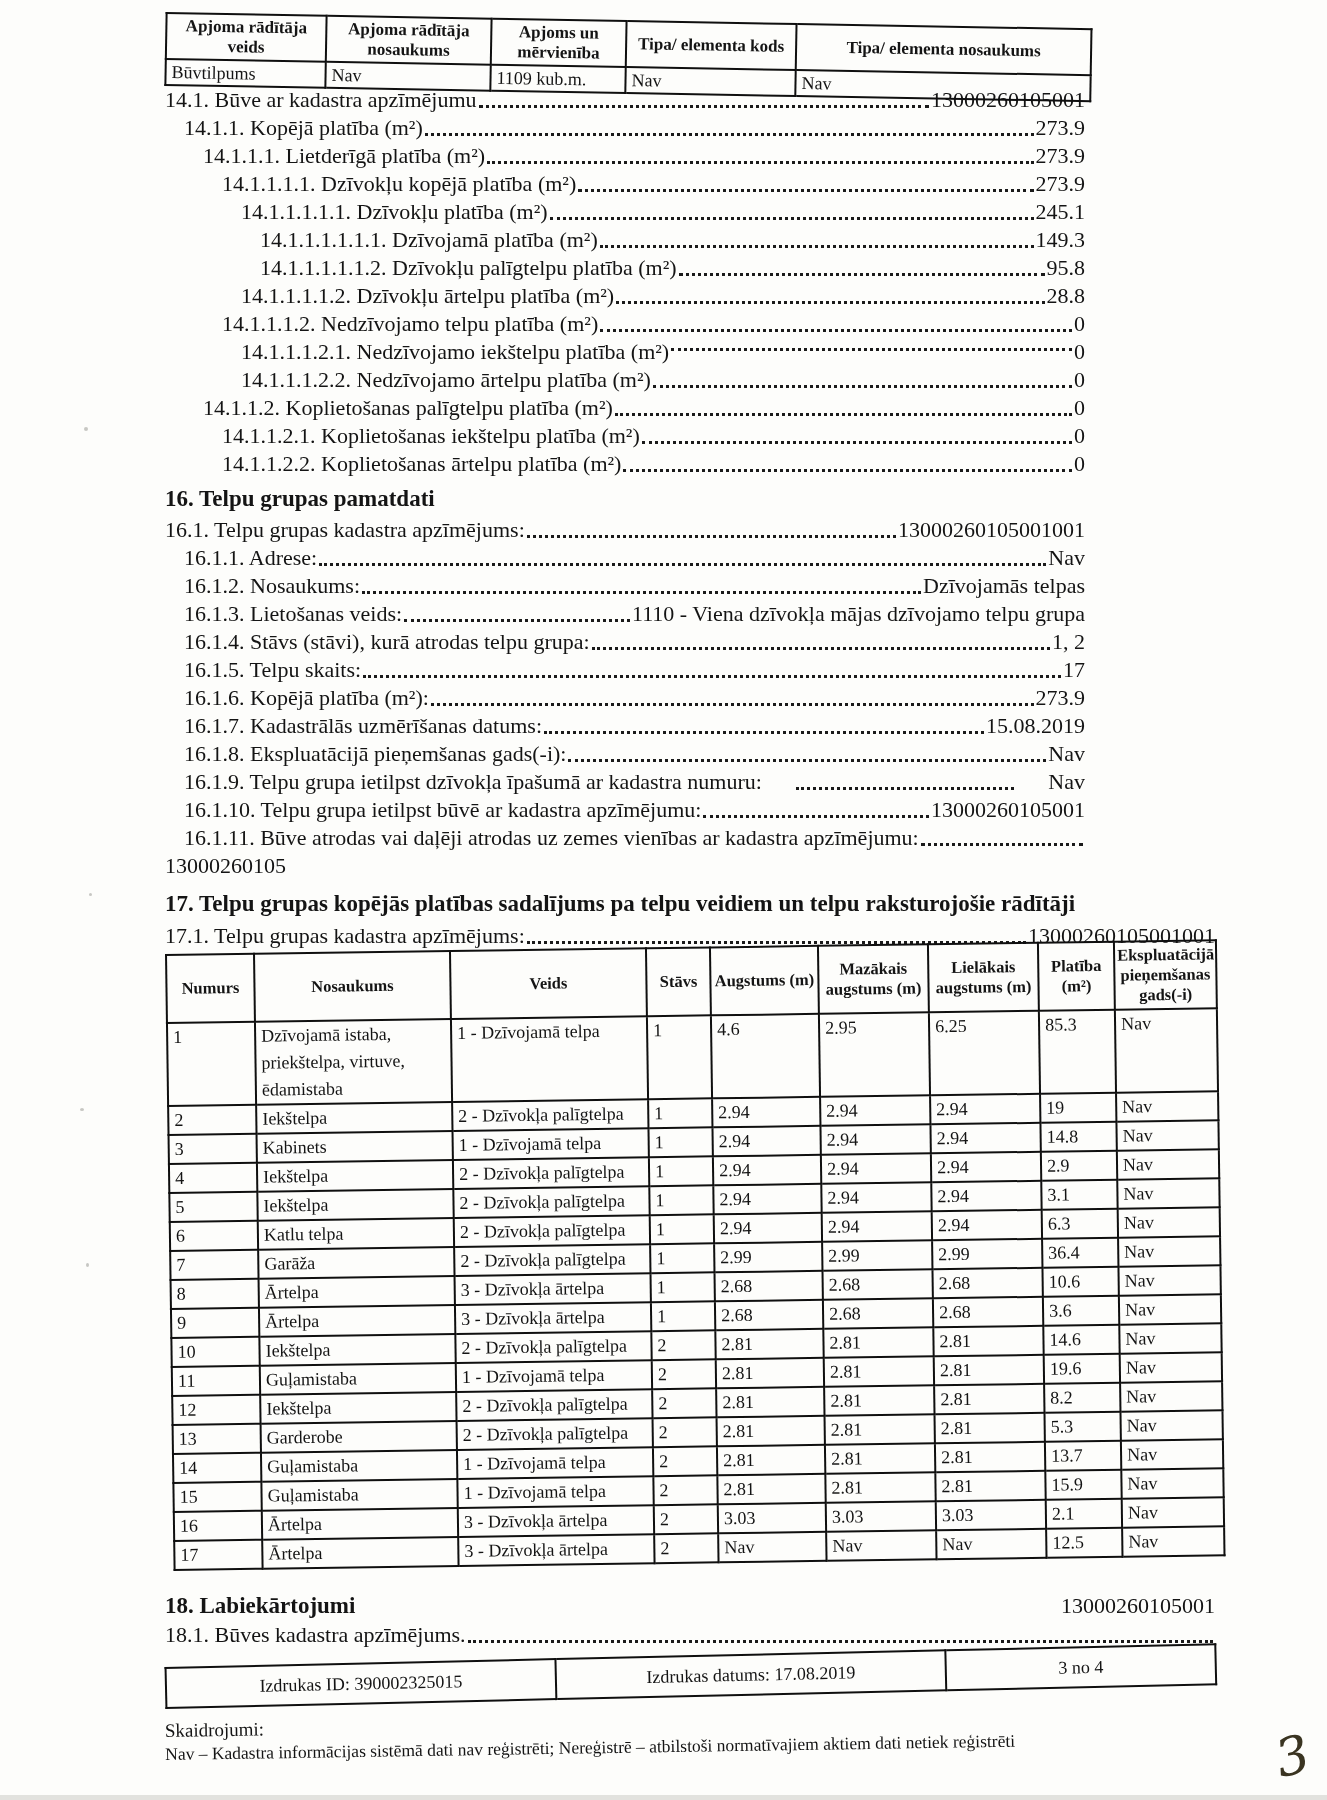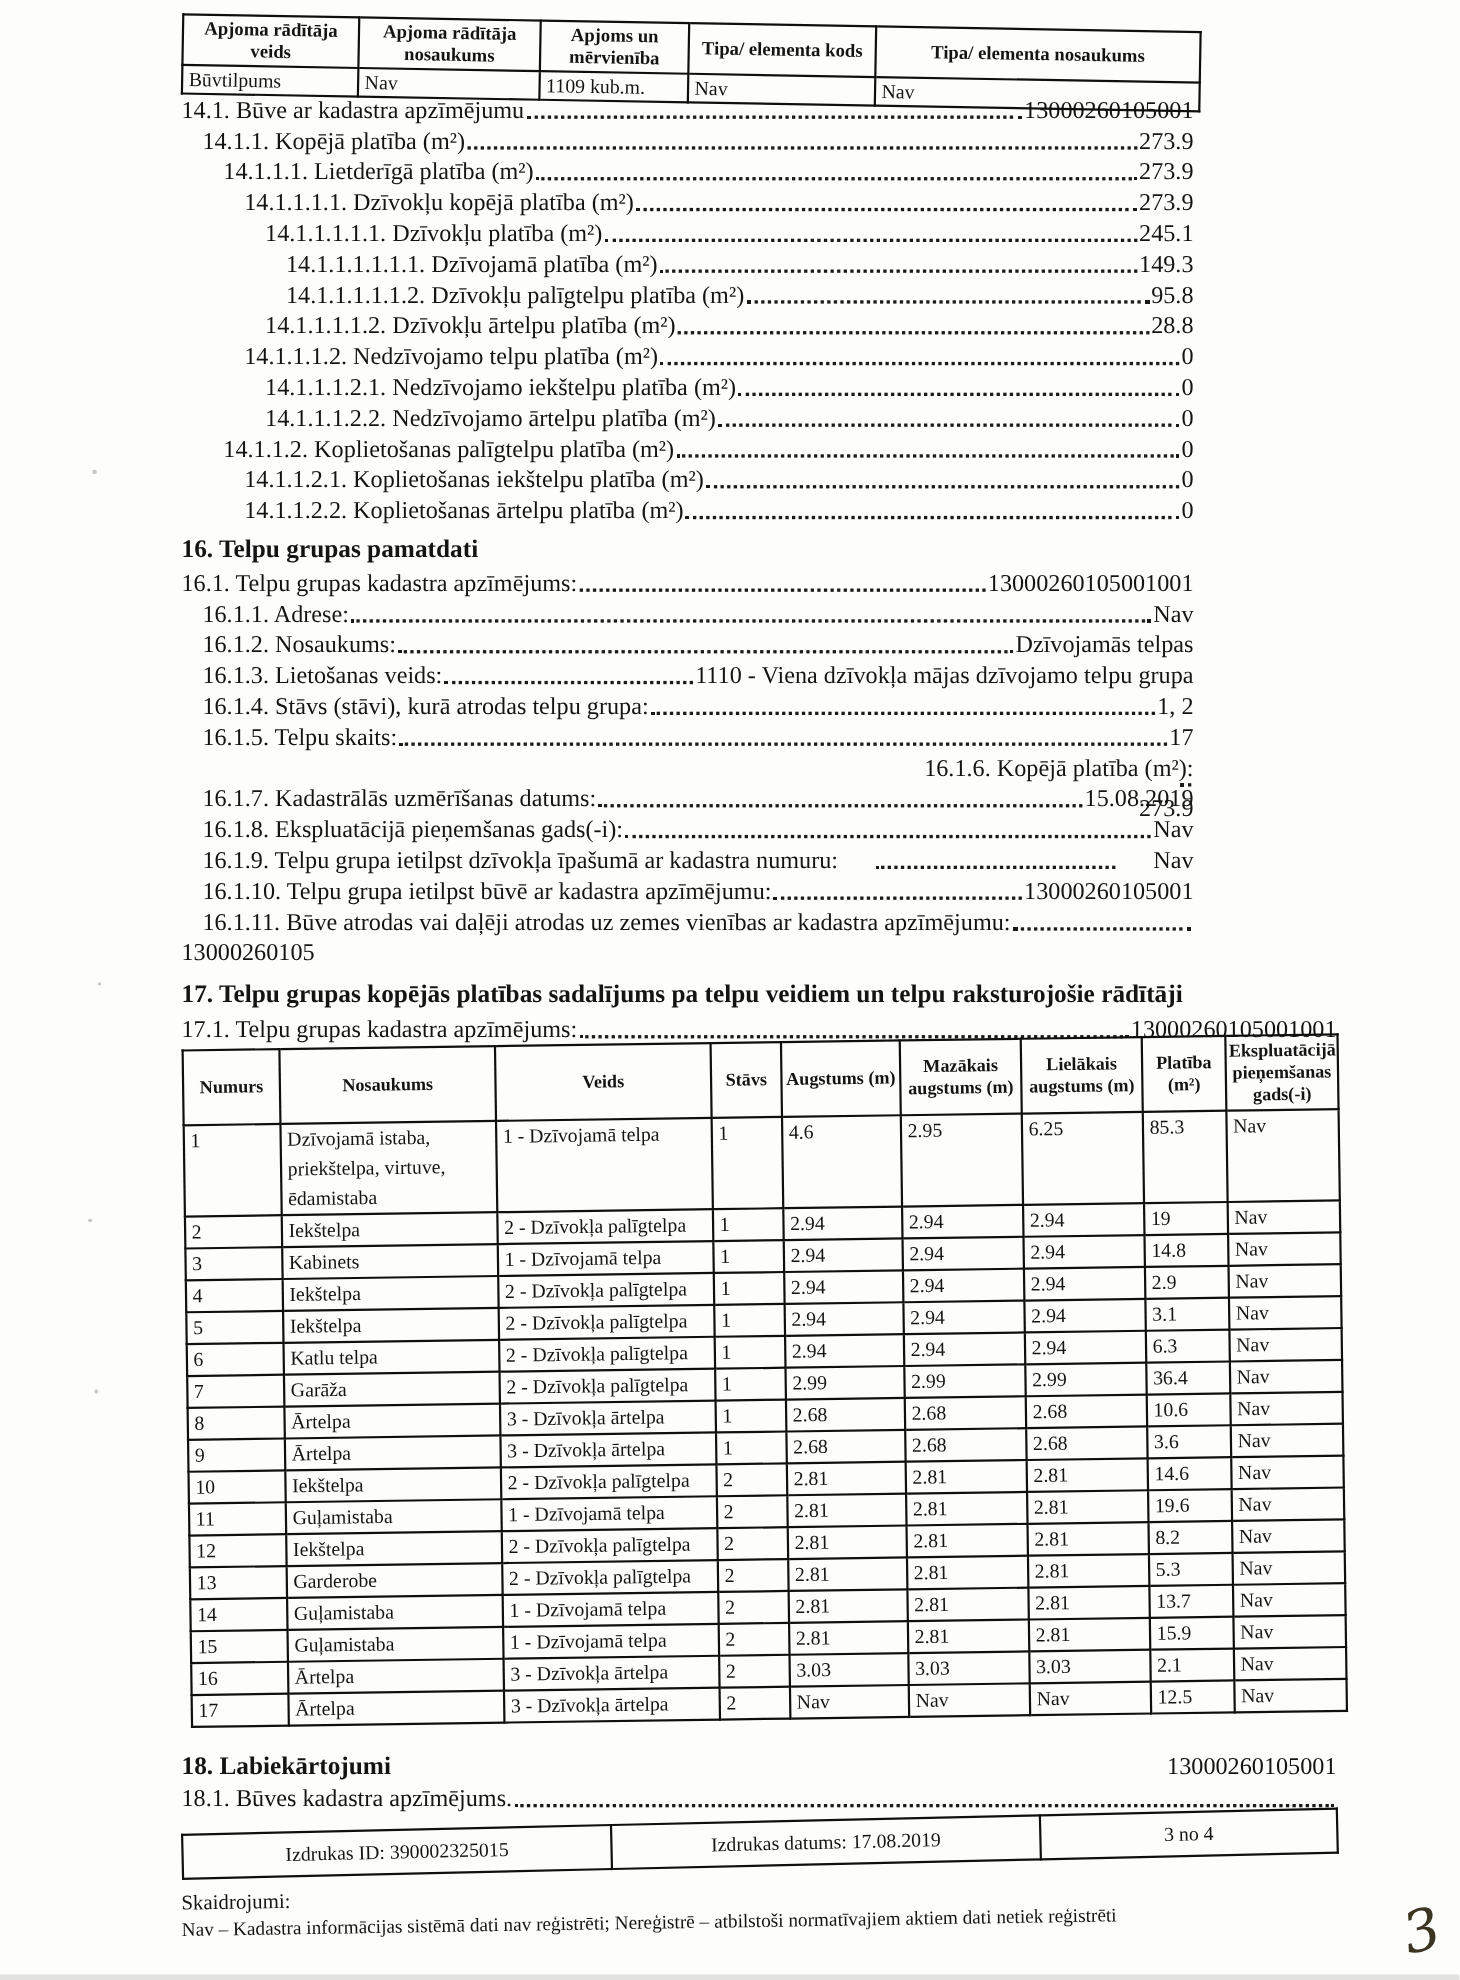--- a/index.html
+++ b/index.html
@@ -129,21 +129,21 @@
         <div class="dline" style="padding-left: 76px;">
           <span class="dlabel">14.1.1.1.1.2. Dzīvokļu ārtelpu platība (m²)</span>
           <span class="leader"></span>
           <span class="dvalue">28.8</span>
         </div>
         <div class="dline" style="padding-left: 57px;">
           <span class="dlabel">14.1.1.1.2. Nedzīvojamo telpu platība (m²)</span>
           <span class="leader"></span>
           <span class="dvalue">0</span>
         </div>
-        <div class="dline" style="padding-left: 76px;">
+        <div class="dline" style="padding-left: 76px; align-items: center;">
           <span class="dlabel">14.1.1.1.2.1. Nedzīvojamo iekštelpu platība (m²)</span>
           <span class="leader"></span>
           <span class="dvalue">0</span>
         </div>
         <div class="dline" style="padding-left: 76px;">
           <span class="dlabel">14.1.1.1.2.2. Nedzīvojamo ārtelpu platība (m²)</span>
           <span class="leader"></span>
           <span class="dvalue">0</span>
         </div>
         <div class="dline" style="padding-left: 38px;">
@@ -190,21 +190,21 @@
         <div class="dline" style="padding-left: 19px;">
           <span class="dlabel">16.1.4. Stāvs (stāvi), kurā atrodas telpu grupa:</span>
           <span class="leader"></span>
           <span class="dvalue">1, 2</span>
         </div>
         <div class="dline" style="padding-left: 19px;">
           <span class="dlabel">16.1.5. Telpu skaits:</span>
           <span class="leader"></span>
           <span class="dvalue">17</span>
         </div>
-        <div class="dline" style="padding-left: 19px; flex-direction: column;">
+        <div class="dline" style="padding-left: 19px;">
           <span class="dlabel">16.1.6. Kopējā platība (m²):</span>
           <span class="leader"></span>
           <span class="dvalue">273.9</span>
         </div>
         <div class="dline" style="padding-left: 19px;">
           <span class="dlabel">16.1.7. Kadastrālās uzmērīšanas datums:</span>
           <span class="leader"></span>
           <span class="dvalue">15.08.2019</span>
         </div>
         <div class="dline" style="padding-left: 19px;">

